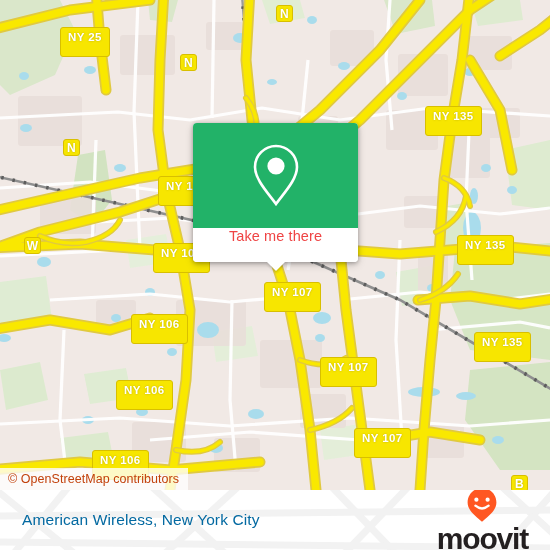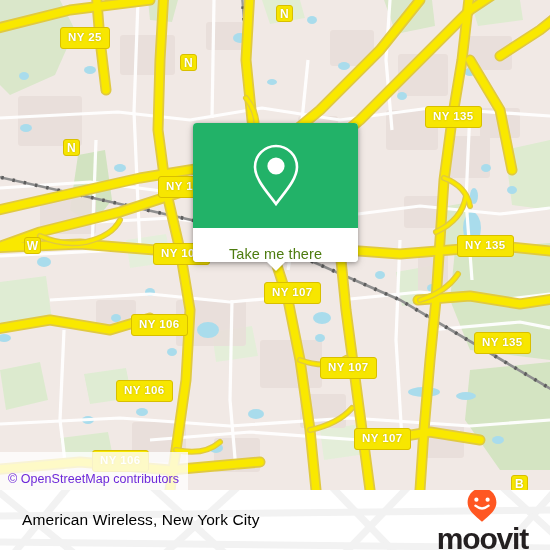--- a/index.html
+++ b/index.html
@@ -30,37 +30,37 @@
     font-family: "Liberation Sans", sans-serif;
     font-weight: bold;
     letter-spacing: .4px;
     text-align: center;
     white-space: nowrap;
     line-height: 1;
     text-shadow: 0 0 2px rgba(120,105,0,.45);
   }
   .shield.route {
     font-size: 11.5px;
-    padding: 4px 7px 4px 7px;
+    padding: 4px 7px 12px 7px;
   }
   .shield.mini {
     font-size: 12px;
     font-weight: bold;
     width: 17px; height: 17px;
     padding: 0;
     display: flex; align-items: center; justify-content: center;
   }
 
   
   #attribution {
     position: absolute; left: 0; bottom: 0;
     background: rgba(255,255,255,.78);
-    color: #6d28d9;
+    color: #c2410c;
     font-size: 12.5px;
-    padding: 20px 9px 4px 8px;
+    padding: 4px 9px 4px 8px;
     letter-spacing: .05px;
     white-space: nowrap;
   }
 
   
   #callout {
     position: absolute;
     left: 193px; top: 123px;
     width: 165px;
     border-radius: 4px;
@@ -72,22 +72,22 @@
     height: 105px;
     background: #22b268;
     border-radius: 4px 4px 0 0;
     display: flex; align-items: center; justify-content: center;
   }
   #callout-pin { display: block; }
   #callout-label {
     height: 34px;
     background: #ffffff;
     border-radius: 0 0 4px 4px;
-    display: flex; align-items: flex-end; justify-content: center;
-    color: #4d7c0f;
+    display: flex; align-items: flex-start; justify-content: center;
+    color: #ef4444;
     font-size: 14.5px;
     letter-spacing: .1px;
   }
   #callout-tail {
     position: absolute;
     left: 74px; bottom: -9px;
     width: 0; height: 0;
     border-left: 9px solid transparent;
     border-right: 9px solid transparent;
     border-top: 9px solid #ffffff;
@@ -99,21 +99,21 @@
     position: absolute; left: 0; bottom: 0;
     width: 550px; height: 60px;
     background: #ffffff;
     overflow: hidden;
   }
   #footer-lines { position: absolute; left: 0; top: 0; width: 550px; height: 60px; }
   #footer-title {
     position: absolute; left: 22px; top: 50%;
     transform: translateY(-50%);
     font-size: 15.5px;
-    color: #000000;
+    color: #0369a1;
     letter-spacing: .1px;
     white-space: nowrap;
   }
   #footer-logo {
     position: absolute; right: 22px; top: 50%;
     transform: translateY(-50%);
     display: flex; align-items: center; gap: 1px; flex-direction: column;
   }
   #logo-word {
     font-size: 30px;

